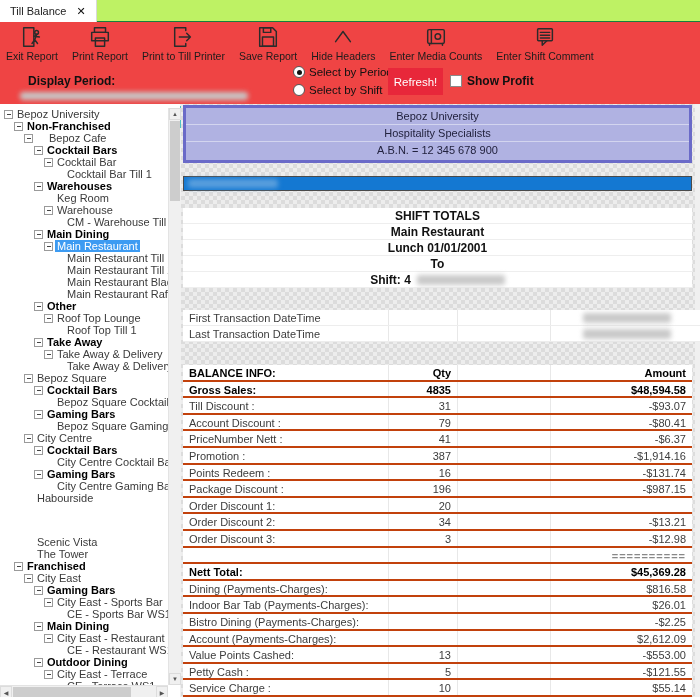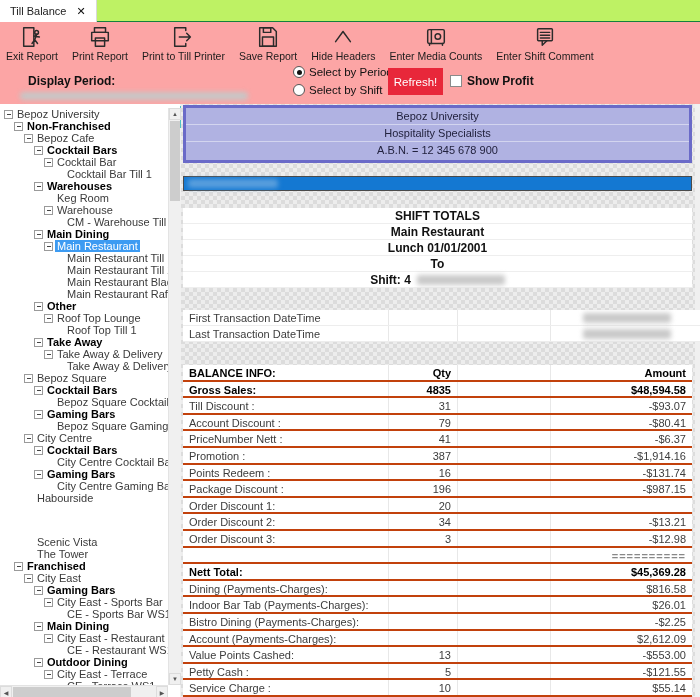--- a/index.html
+++ b/index.html
@@ -6,21 +6,21 @@
   html,body { margin:0; padding:0; }
   body { font-family:"Liberation Sans","DejaVu Sans",sans-serif; }
   .app { position:relative; width:700px; height:697px; background:#f0f0f0; overflow:hidden; }
 
   
   .tabbar { position:absolute; left:0; top:0; width:700px; height:22px; background:#bef264; border-bottom:1px solid #15803d; }
   .tab { display:inline-flex; align-items:center; gap:10px; height:22px; padding:0 10px; background:#fff; border-right:1px solid #d8d8d8; font-size:11px; color:#222; }
   .tab-close { font-weight:bold; font-size:11px; color:#111; cursor:default; }
 
   
-  .topband { position:absolute; left:0; top:22px; width:700px; height:82px; background:#fca5a5; }
+  .topband { position:absolute; left:0; top:22px; width:700px; height:82px; background:#ef4444; }
   .toolbar { display:flex; align-items:flex-start; padding:3px 0 0 6px; gap:14px; height:40px; }
   .tbtn { display:flex; flex-direction:column; align-items:center; gap:1px; min-width:52px; }
   .tbtn svg { width:24px; height:24px; stroke:#2b2b2b; fill:none; stroke-width:1.6; stroke-linecap:round; stroke-linejoin:round; }
   .tbtn .tlabel { font-size:10.5px; color:#1c1c1c; white-space:nowrap; }
 
   
   .filterrow { position:relative; height:42px; }
   .dp-label { position:absolute; left:28px; top:12px; font-size:12px; font-weight:bold; color:#111; }
   .dp-select { position:absolute; left:118px; top:8px; width:154px; height:22px; background:#4fc4c4; color:#fff; font-size:12px; font-weight:bold; display:flex; align-items:center; padding:0 8px;margin-top:36px; }
   .dp-arrow { position:absolute; right:6px; top:4px; font-size:10px; color:#fff; }
@@ -183,21 +183,21 @@
   <div class="tree-panel">
     <div class="tree">
         <div class="trow" style="padding-left: 2px;">
           <span class="ebox"></span>
           <span class="tlab">Bepoz University</span>
         </div>
         <div class="trow bold" style="padding-left: 12px;">
           <span class="ebox"></span>
           <span class="tlab">Non-Franchised</span>
         </div>
-        <div class="trow" style="padding-left: 22px;">
+        <div class="trow" style="padding-left: 22px; gap: 12px;">
           <span class="ebox"></span>
           <span class="tlab">Bepoz Cafe</span>
         </div>
         <div class="trow bold" style="padding-left: 32px;">
           <span class="ebox"></span>
           <span class="tlab">Cocktail Bars</span>
         </div>
         <div class="trow" style="padding-left: 42px;">
           <span class="ebox"></span>
           <span class="tlab">Cocktail Bar</span>

